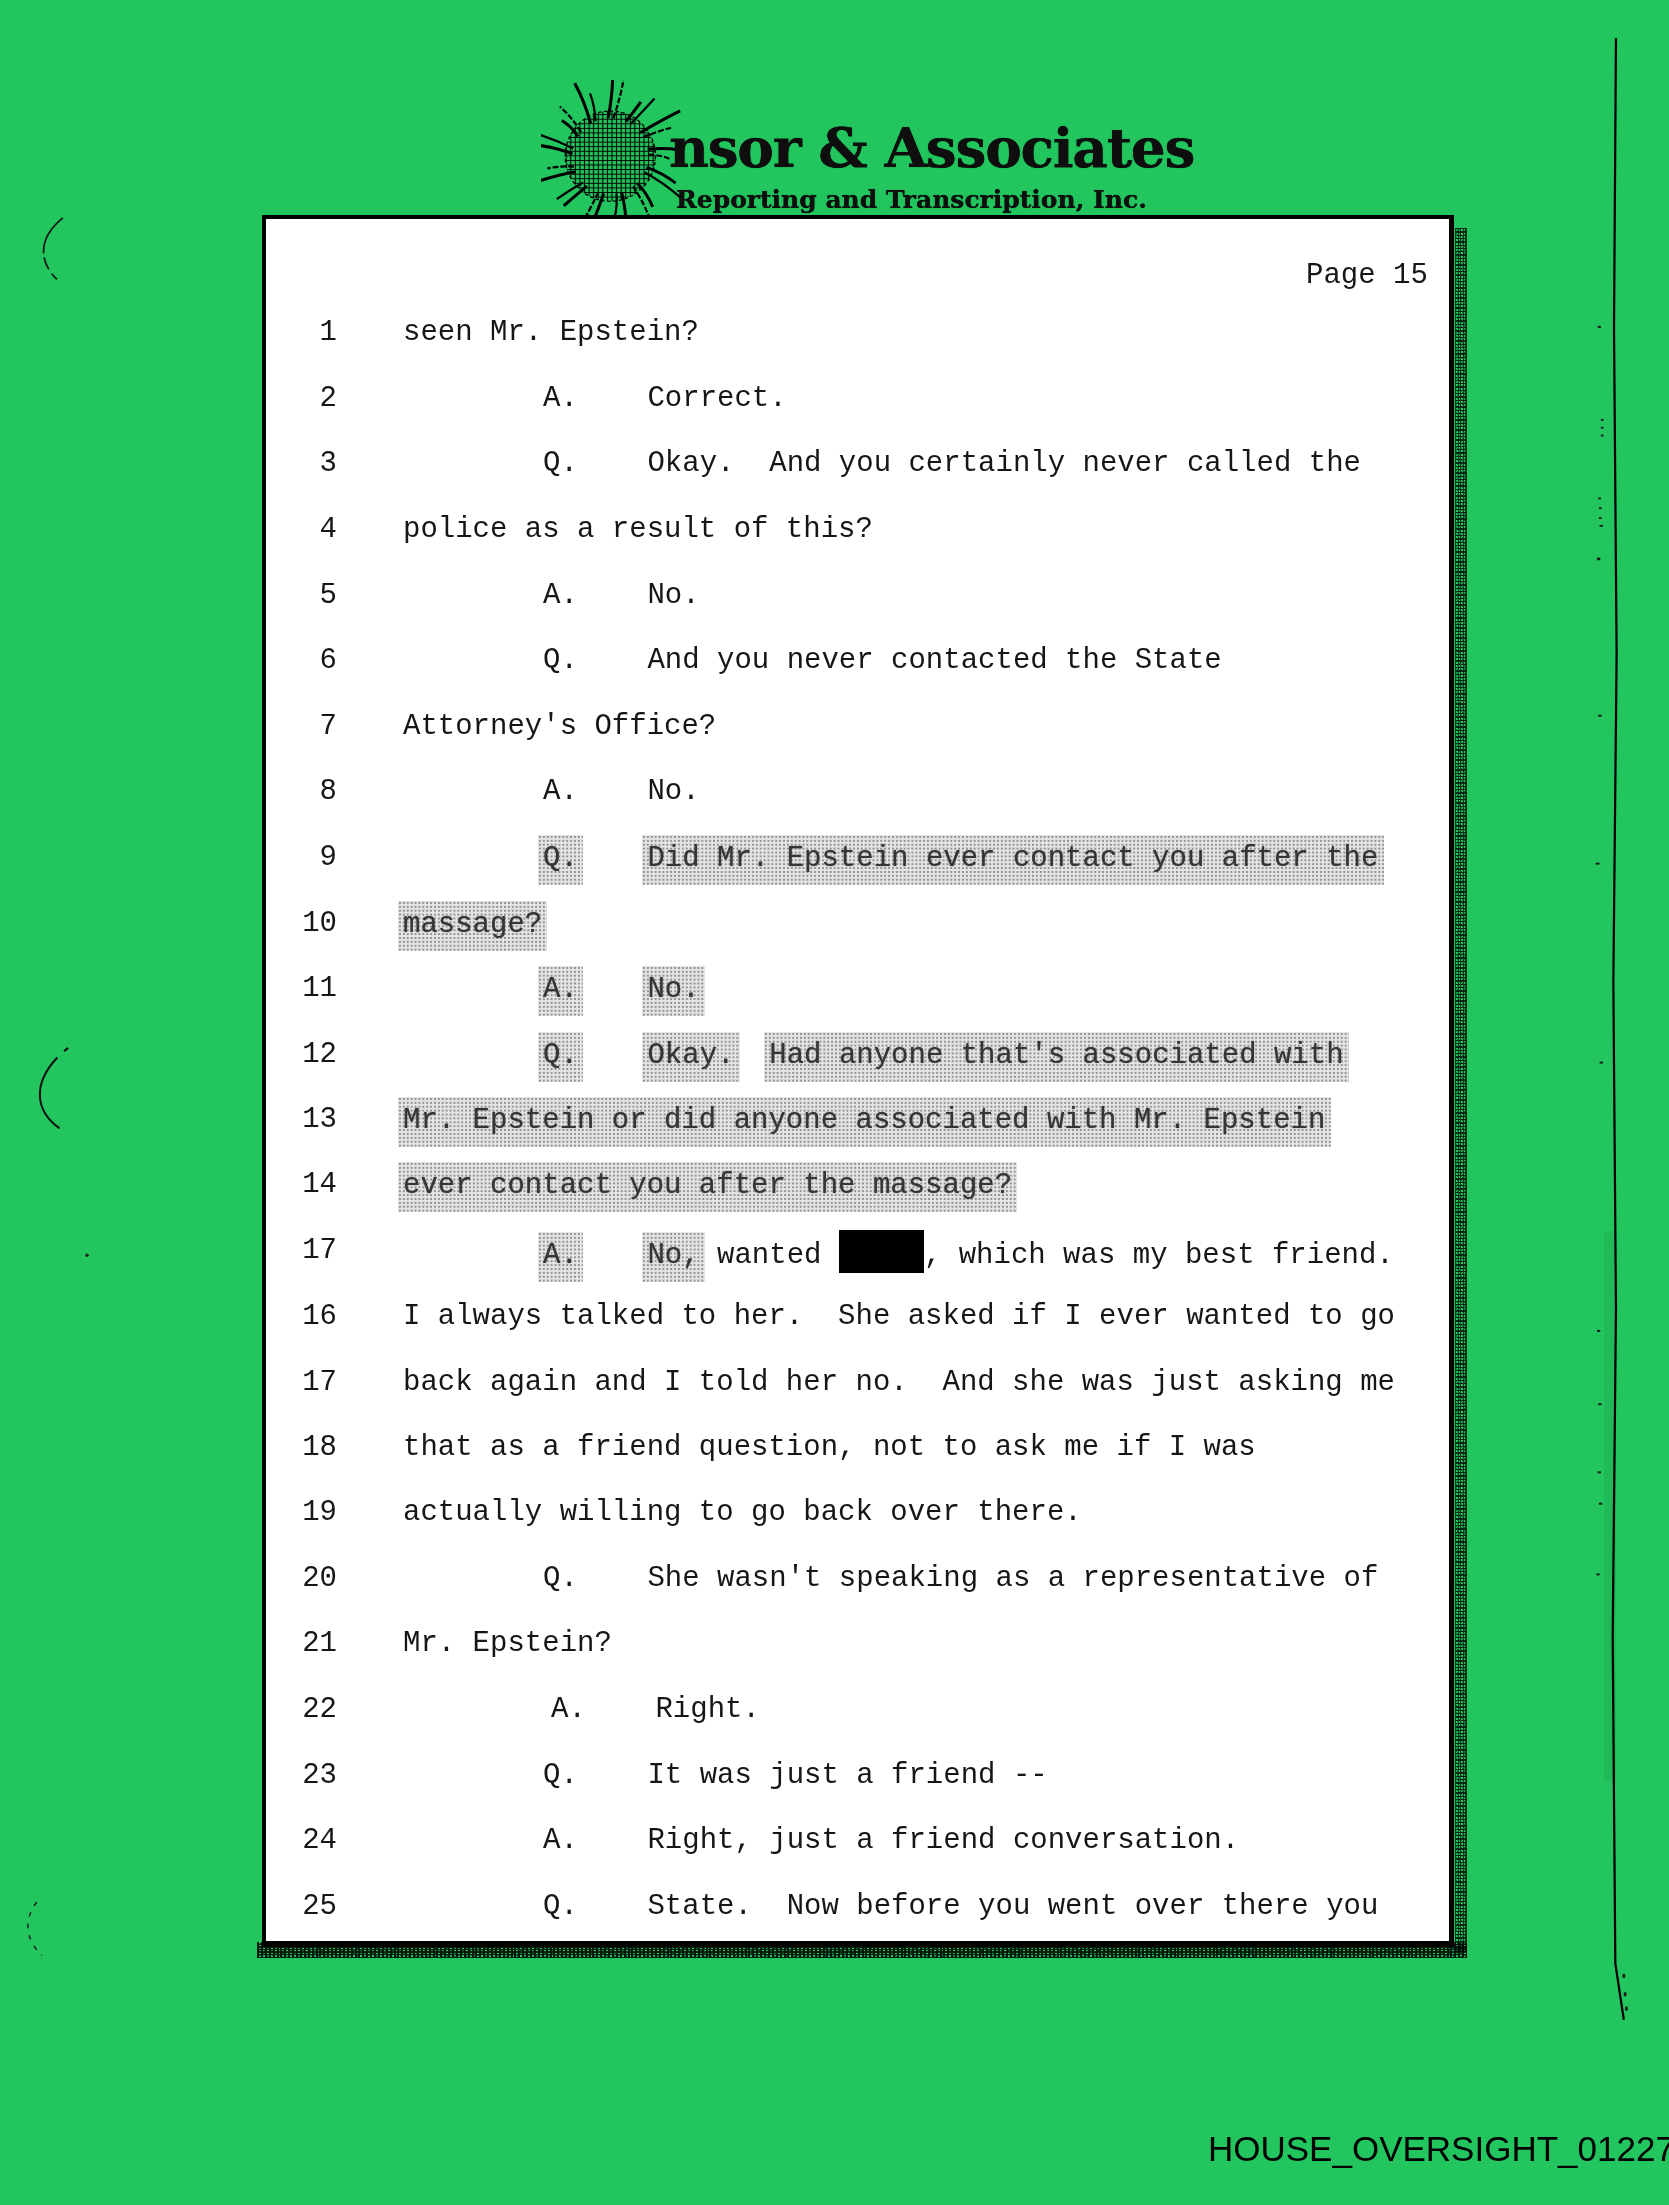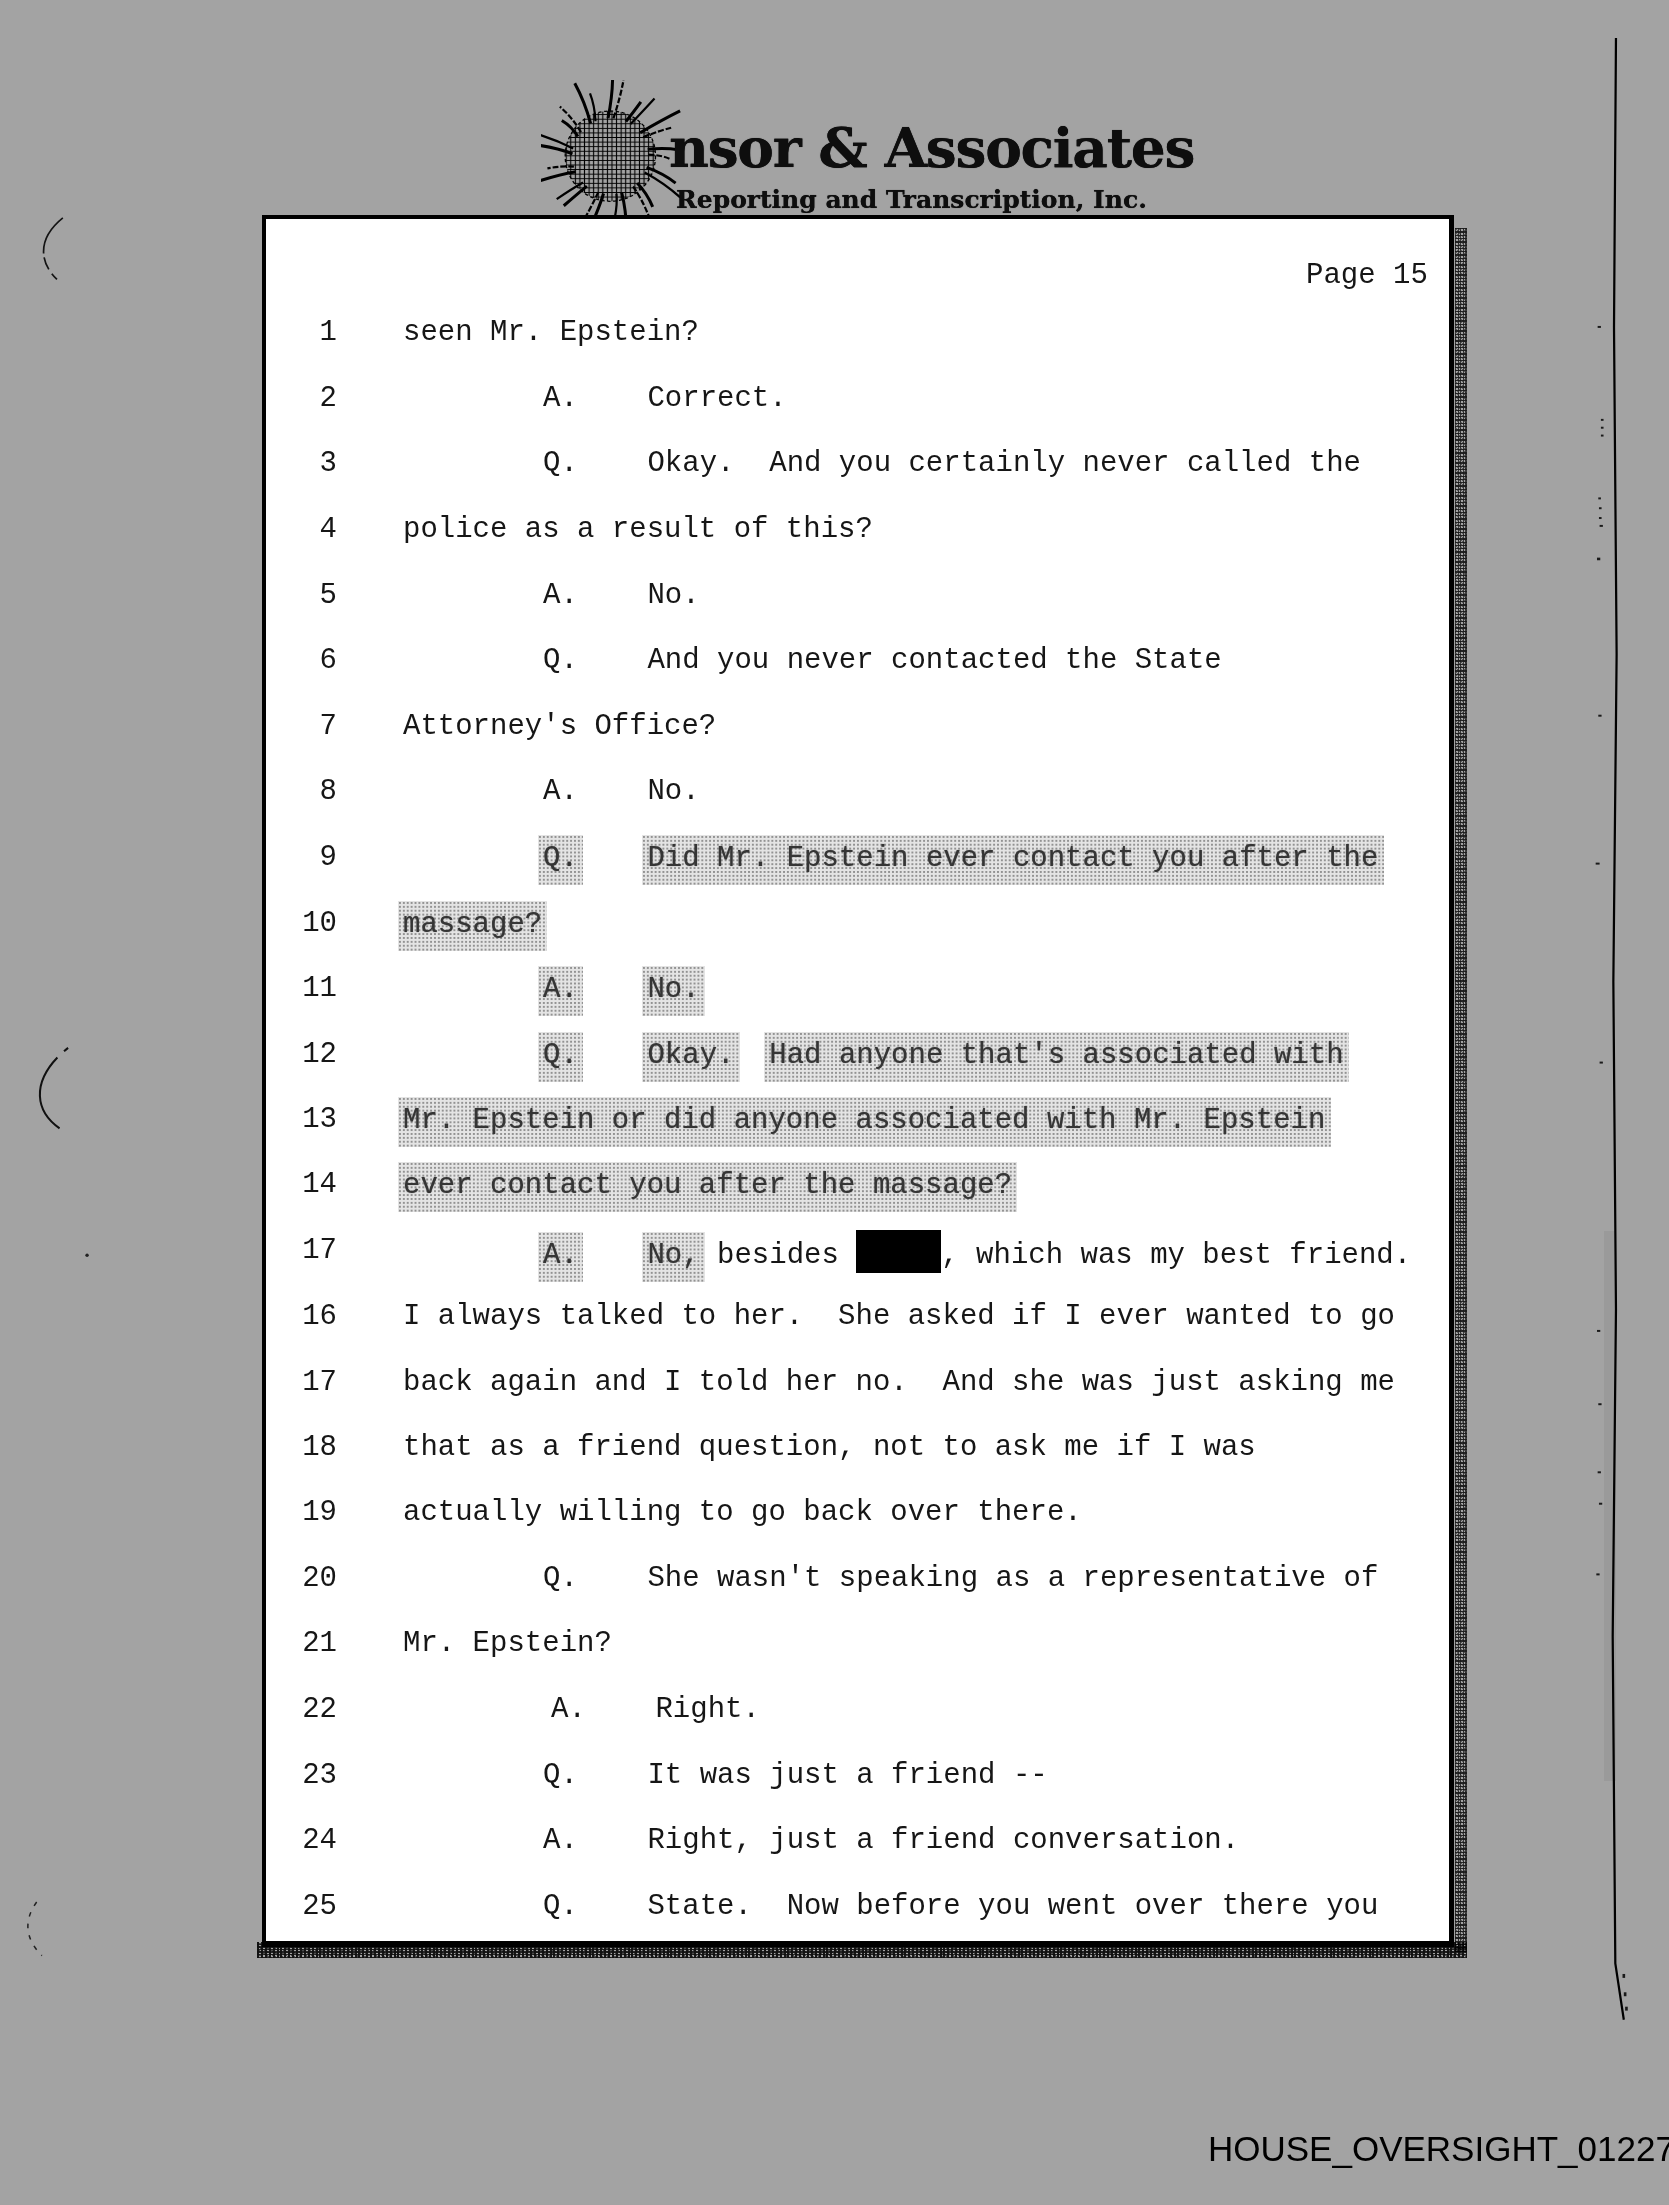--- a/index.html
+++ b/index.html
@@ -1,18 +1,18 @@
 <!DOCTYPE html>
 <html style="font-size:10.5px"><head>
 <meta charset="utf-8">
 <style>
   html,body{margin:0;padding:0;}
   body{width:1669px;height:2205px;background:#ffffff;position:relative;overflow:hidden;
        font-family:"Liberation Mono","DejaVu Sans Mono",monospace;}
-  .page{position:absolute;inset:0;background:#a3a3a3;}
+  .page{position:absolute;inset:0;background:#22c55e;}
 
   
   .logo-name{position:absolute;left:669px;top:115px;font-family:"DejaVu Serif","Liberation Serif",serif;
              font-weight:700;font-size:55px;color:#0e0e0e;letter-spacing:-1.3px;text-shadow:0 0 0.7px #000;}
   .logo-sub{position:absolute;left:676px;top:185px;font-family:"DejaVu Serif","Liberation Serif",serif;
             font-weight:700;font-size:25px;color:#0e0e0e;text-shadow:0 0 0.7px #000;}
   .sun{position:absolute;left:541px;top:80px;}
 
   
   .box{position:absolute;left:262px;top:215px;width:1183px;height:1722px;
@@ -105,21 +105,21 @@
       <div class="row" style="top: 575px; left: 0px;"><span class="num">5</span><span class="content" style="left: 543px;"><span>A.    No.</span></span></div>
       <div class="row" style="top: 640px; left: 0px;"><span class="num">6</span><span class="content" style="left: 543px;"><span>Q.    And you never contacted the State</span></span></div>
       <div class="row" style="top: 706px; left: 0px;"><span class="num">7</span><span class="content" style="left: 403px; text-align: center;"><span>Attorney's Office?</span></span></div>
       <div class="row" style="top: 771px; left: 0px;"><span class="num">8</span><span class="content" style="left: 543px;"><span>A.    No.</span></span></div>
       <div class="row" style="top: 837px; left: 0px;"><span class="num">9</span><span class="content" style="left: 543px;"><span class="hl">Q.</span><span>    </span><span class="hl">Did Mr. Epstein ever contact you after the</span></span></div>
       <div class="row" style="top: 903px; left: 0px;"><span class="num">10</span><span class="content" style="left: 403px;"><span class="hl">massage?</span></span></div>
       <div class="row" style="top: 968px; left: 0px;"><span class="num">11</span><span class="content" style="left: 543px;"><span class="hl">A.</span><span>    </span><span class="hl">No.</span></span></div>
       <div class="row" style="top: 1034px; left: 0px;"><span class="num">12</span><span class="content" style="left: 543px;"><span class="hl">Q.</span><span>    </span><span class="hl">Okay.</span><span>  </span><span class="hl">Had anyone that's associated with</span></span></div>
       <div class="row" style="top: 1099px; left: 0px;"><span class="num">13</span><span class="content" style="left: 403px;"><span class="hl">Mr. Epstein or did anyone associated with Mr. Epstein</span></span></div>
       <div class="row" style="top: 1164px; left: 0px;"><span class="num">14</span><span class="content" style="left: 403px;"><span class="hl">ever contact you after the massage?</span></span></div>
-      <div class="row" style="top: 1230px; left: 0px;"><span class="num">17</span><span class="content" style="left: 543px;"><span class="hl">A.</span><span>    </span><span class="hl">No,</span><span> besides </span><span class="redaction"></span><span>, which was my best friend.</span></span></div>
+      <div class="row" style="top: 1230px; left: 0px;"><span class="num">17</span><span class="content" style="left: 543px;"><span class="hl">A.</span><span>    </span><span class="hl">No,</span><span> wanted </span><span class="redaction"></span><span>, which was my best friend.</span></span></div>
       <div class="row" style="top: 1296px; left: 0px;"><span class="num">16</span><span class="content" style="left: 403px;"><span>I always talked to her.  She asked if I ever wanted to go</span></span></div>
       <div class="row" style="top: 1362px; left: 0px;"><span class="num">17</span><span class="content" style="left: 403px;"><span>back again and I told her no.  And she was just asking me</span></span></div>
       <div class="row" style="top: 1427px; left: 0px;"><span class="num">18</span><span class="content" style="left: 403px;"><span>that as a friend question, not to ask me if I was</span></span></div>
       <div class="row" style="top: 1492px; left: 0px;"><span class="num">19</span><span class="content" style="left: 403px;"><span>actually willing to go back over there.</span></span></div>
       <div class="row" style="top: 1558px; left: 0px;"><span class="num">20</span><span class="content" style="left: 543px;"><span>Q.    She wasn't speaking as a representative of</span></span></div>
       <div class="row" style="top: 1623px; left: 0px;"><span class="num">21</span><span class="content" style="left: 403px;"><span>Mr. Epstein?</span></span></div>
       <div class="row" style="top: 1689px; left: 0px;"><span class="num">22</span><span class="content" style="left: 543px; margin-left: 8px;"><span>A.    Right.</span></span></div>
       <div class="row" style="top: 1755px; left: 0px;"><span class="num">23</span><span class="content" style="left: 543px;"><span>Q.    It was just a friend --</span></span></div>
       <div class="row" style="top: 1820px; left: 0px;"><span class="num">24</span><span class="content" style="left: 543px;"><span>A.    Right, just a friend conversation.</span></span></div>
       <div class="row" style="top: 1886px; left: 0px;"><span class="num">25</span><span class="content" style="left: 543px;"><span>Q.    State.  Now before you went over there you</span></span></div>

